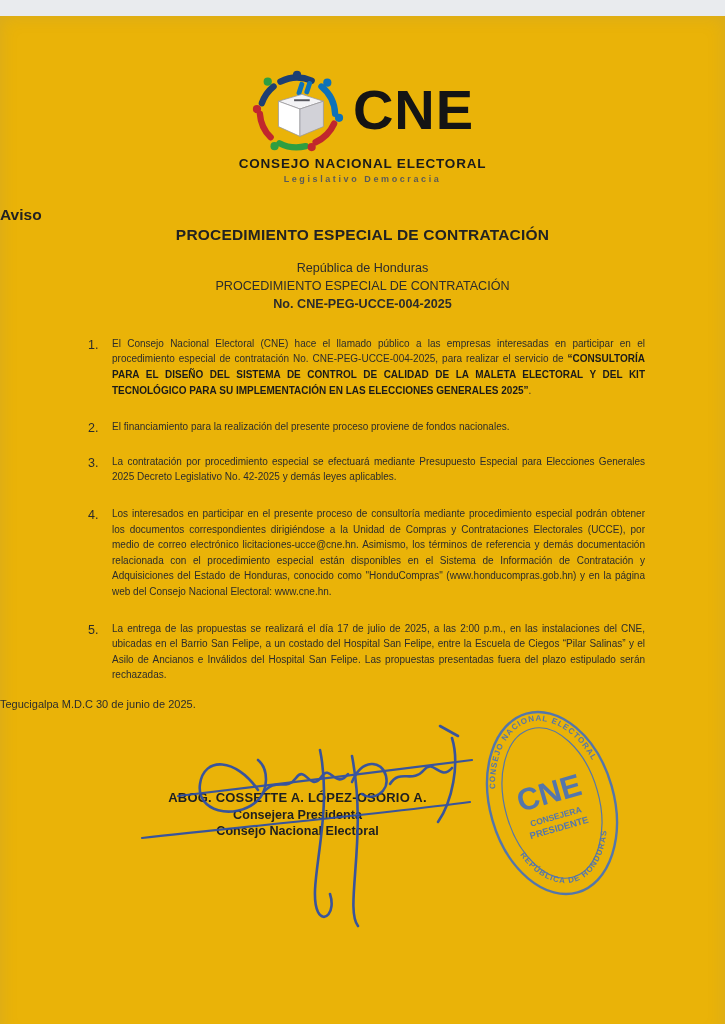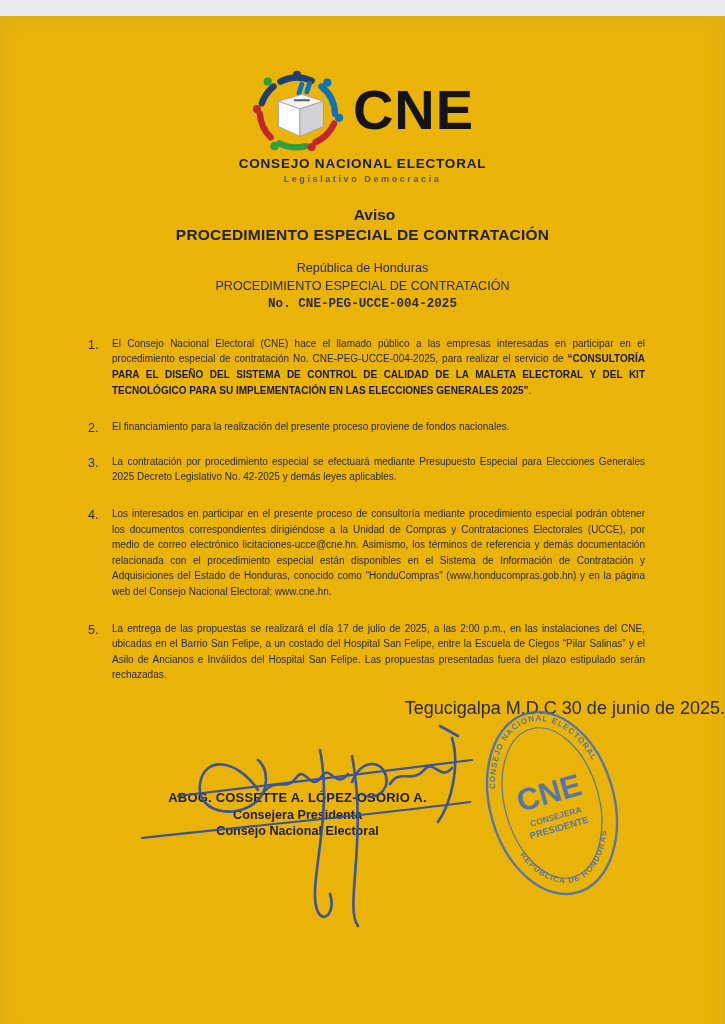--- a/index.html
+++ b/index.html
@@ -20,34 +20,34 @@
     font-size:56px;font-weight:bold;color:#141414;
     letter-spacing:1px;line-height:1;
   }
   .org-name{
     margin-top:4px;font-size:13.5px;font-weight:bold;color:#1b1b1b;letter-spacing:.8px;
   }
   .tagline{
     margin-top:3px;font-size:9px;color:#5a5a5a;letter-spacing:2.6px;font-weight:bold;
   }
   
-  .notice-title{margin-top:22px;text-align:center;font-size:15.5px;font-weight:bold;color:#222;padding-left:24px;}
+  .notice-title{margin-top:22px;font-size:15.5px;font-weight:bold;color:#222;}
   .notice-subtitle{margin-top:2px;text-align:center;font-size:15.5px;font-weight:bold;color:#222;letter-spacing:.2px;}
   .meta-block{margin-top:16px;text-align:center;font-size:12.6px;line-height:1.4;color:#2c2c2c;}
-  .meta-block .proc-number{font-weight:bold;margin-top:1px;font-family:Liberation Mono, monospace;}
+  .meta-block .proc-number{font-weight:bold;margin-top:1px;}
   
   .list{margin:22px 80px 0 88px;}
   .item{display:flex;margin-bottom:15px;}
   .item .num{width:24px;flex:0 0 24px;font-size:12.5px;line-height:1.56;color:#2c2c2c;}
   .item .txt{flex:1;font-size:10px;line-height:1.56;text-align:justify;color:#2c2c2c;}
   .item .txt b{color:#1a1a1a;}
   .item.gap-lg{margin-bottom:21px;}
   
   .sig-area{position:relative;height:300px;margin-top:6px;}
-  .dateline{text-align:right;font-size:18px;color:#2c2c2c;}
+  .dateline{text-align:left;font-size:11px;color:#2c2c2c;}
   .sig-names{position:absolute;left:0;right:130px;top:92px;text-align:center;}
   .sig-name{font-size:13px;font-weight:bold;color:#1f1f1f;letter-spacing:.2px;}
   .sig-title{font-size:12.6px;font-weight:bold;color:#1f1f1f;margin-top:3px;}
   .sig-org{font-size:12.6px;font-weight:bold;color:#1f1f1f;margin-top:2px;}
   .stamp-svg{position:absolute;left:472px;top:0px;opacity:.85;}
   .scrawl-svg{position:absolute;left:0;top:0;pointer-events:none;}
 </style>
 </head>
 <body>
 

